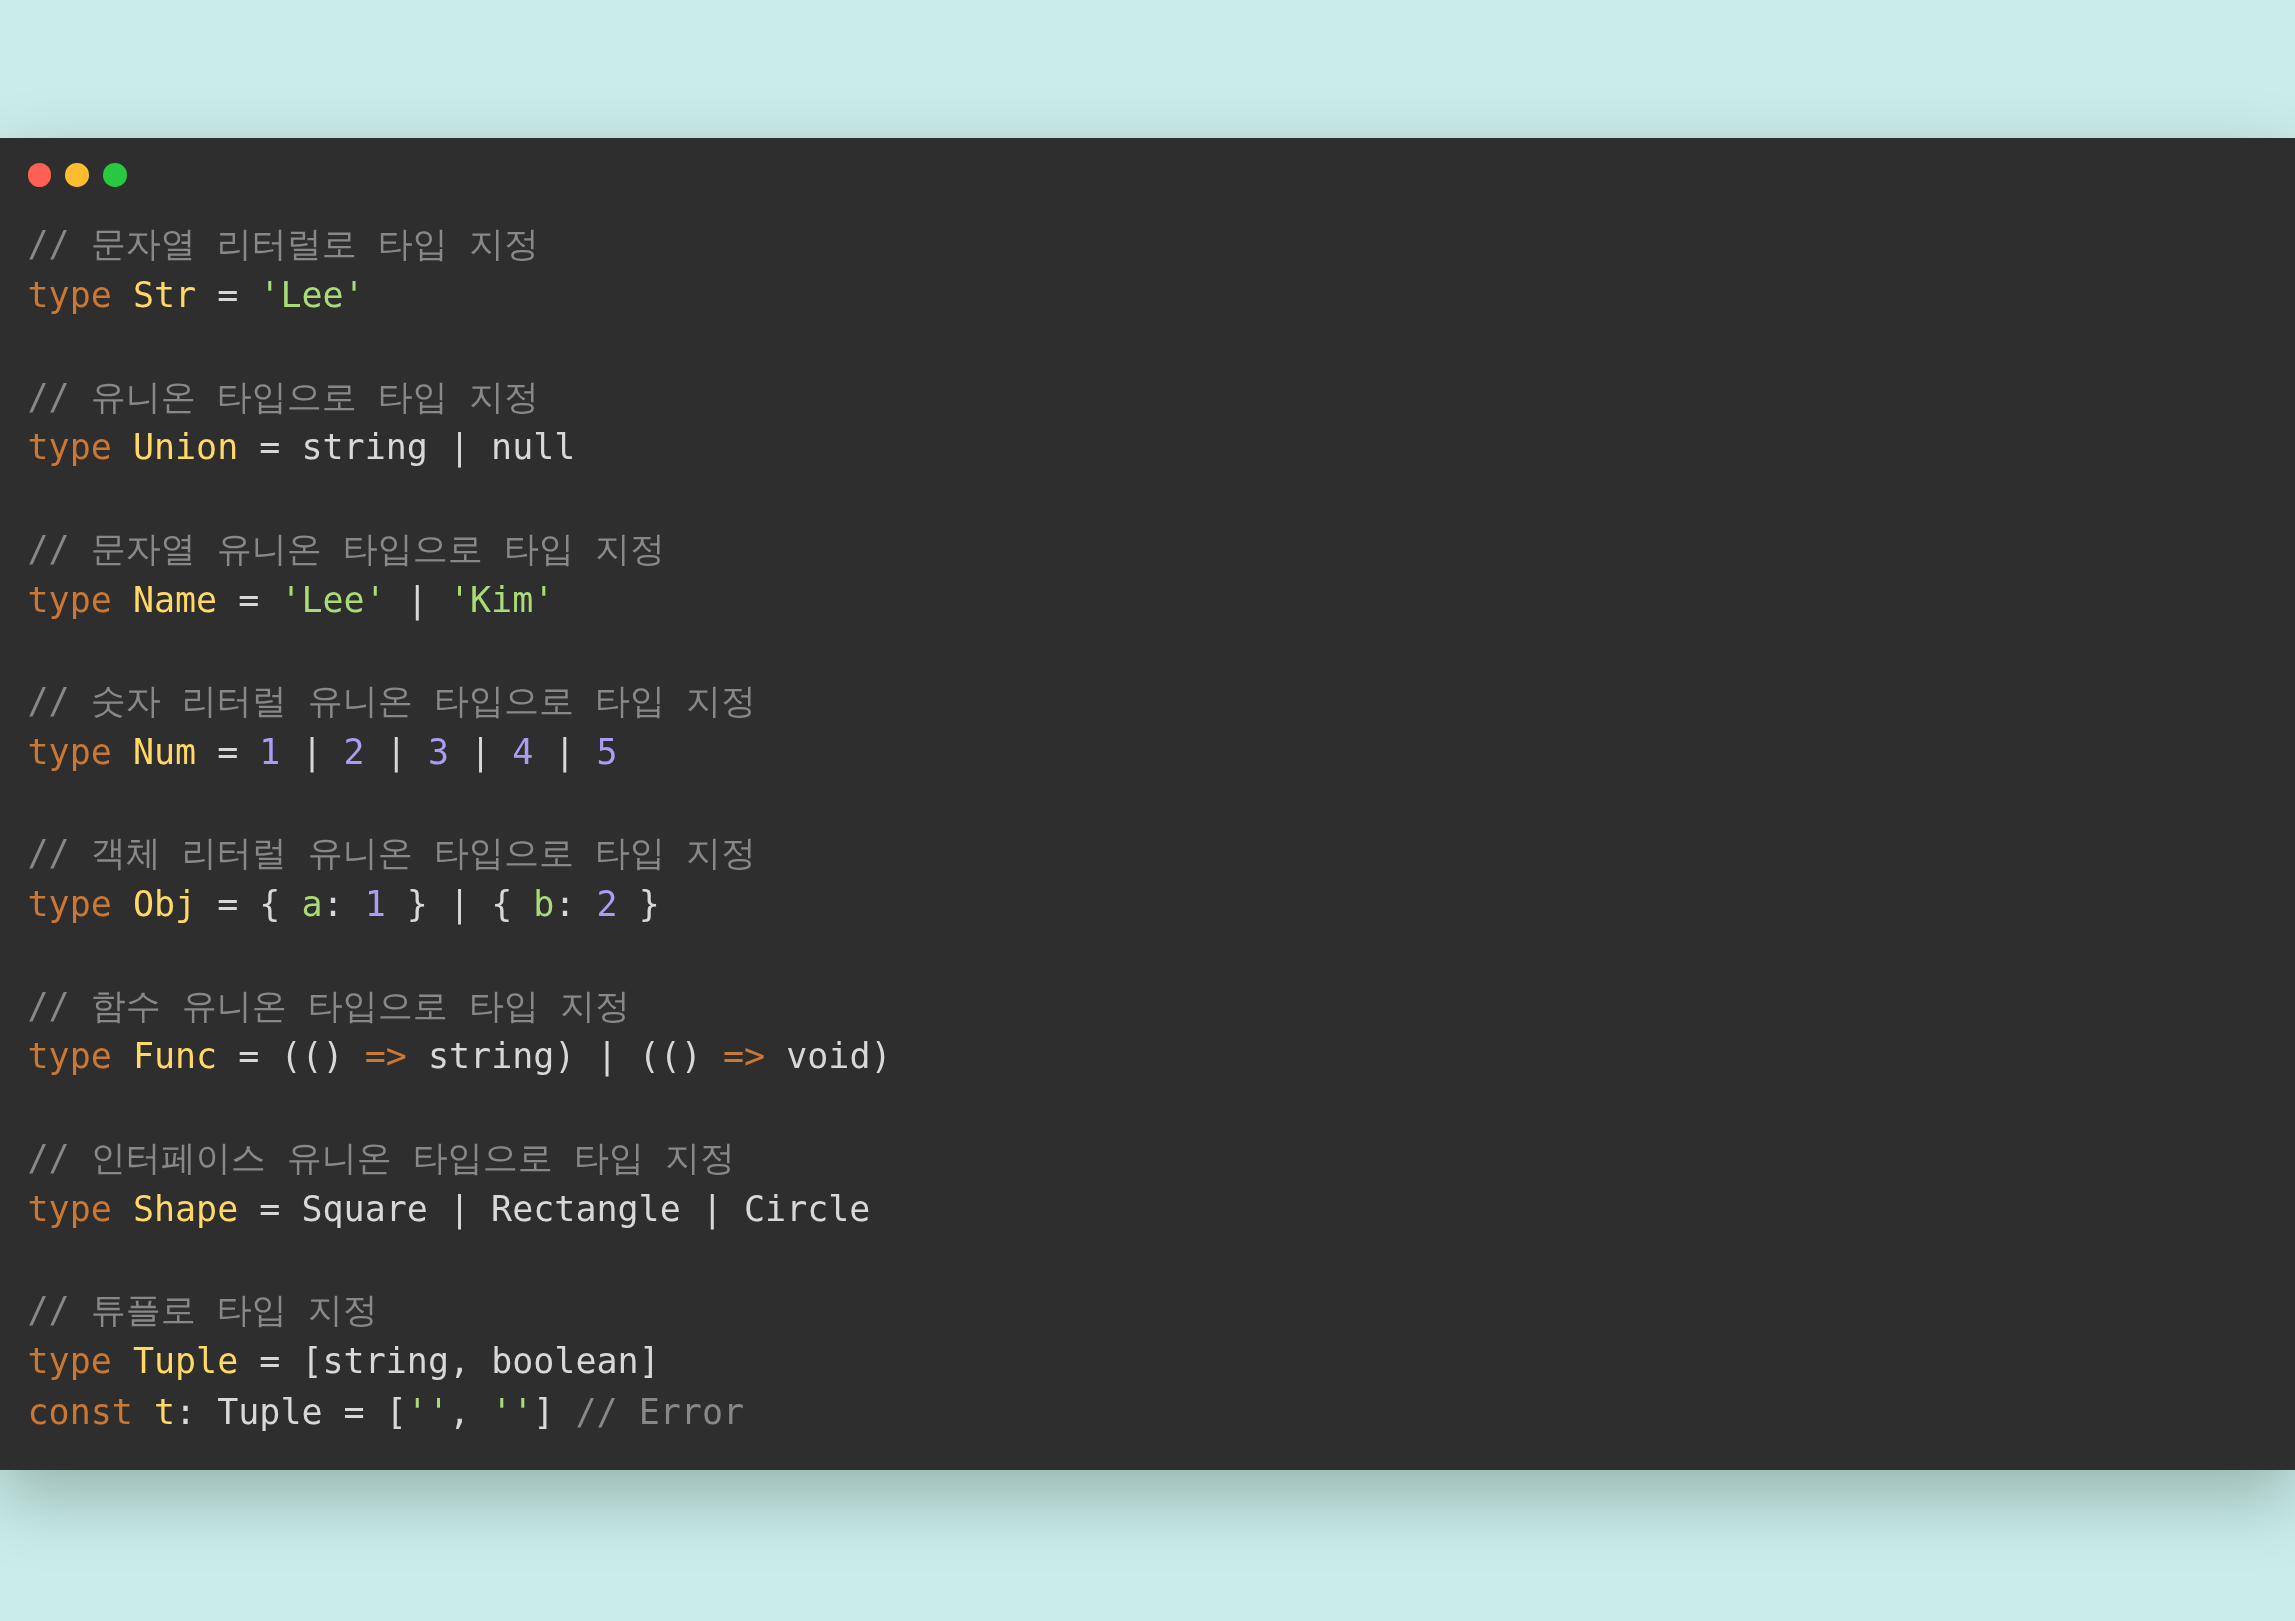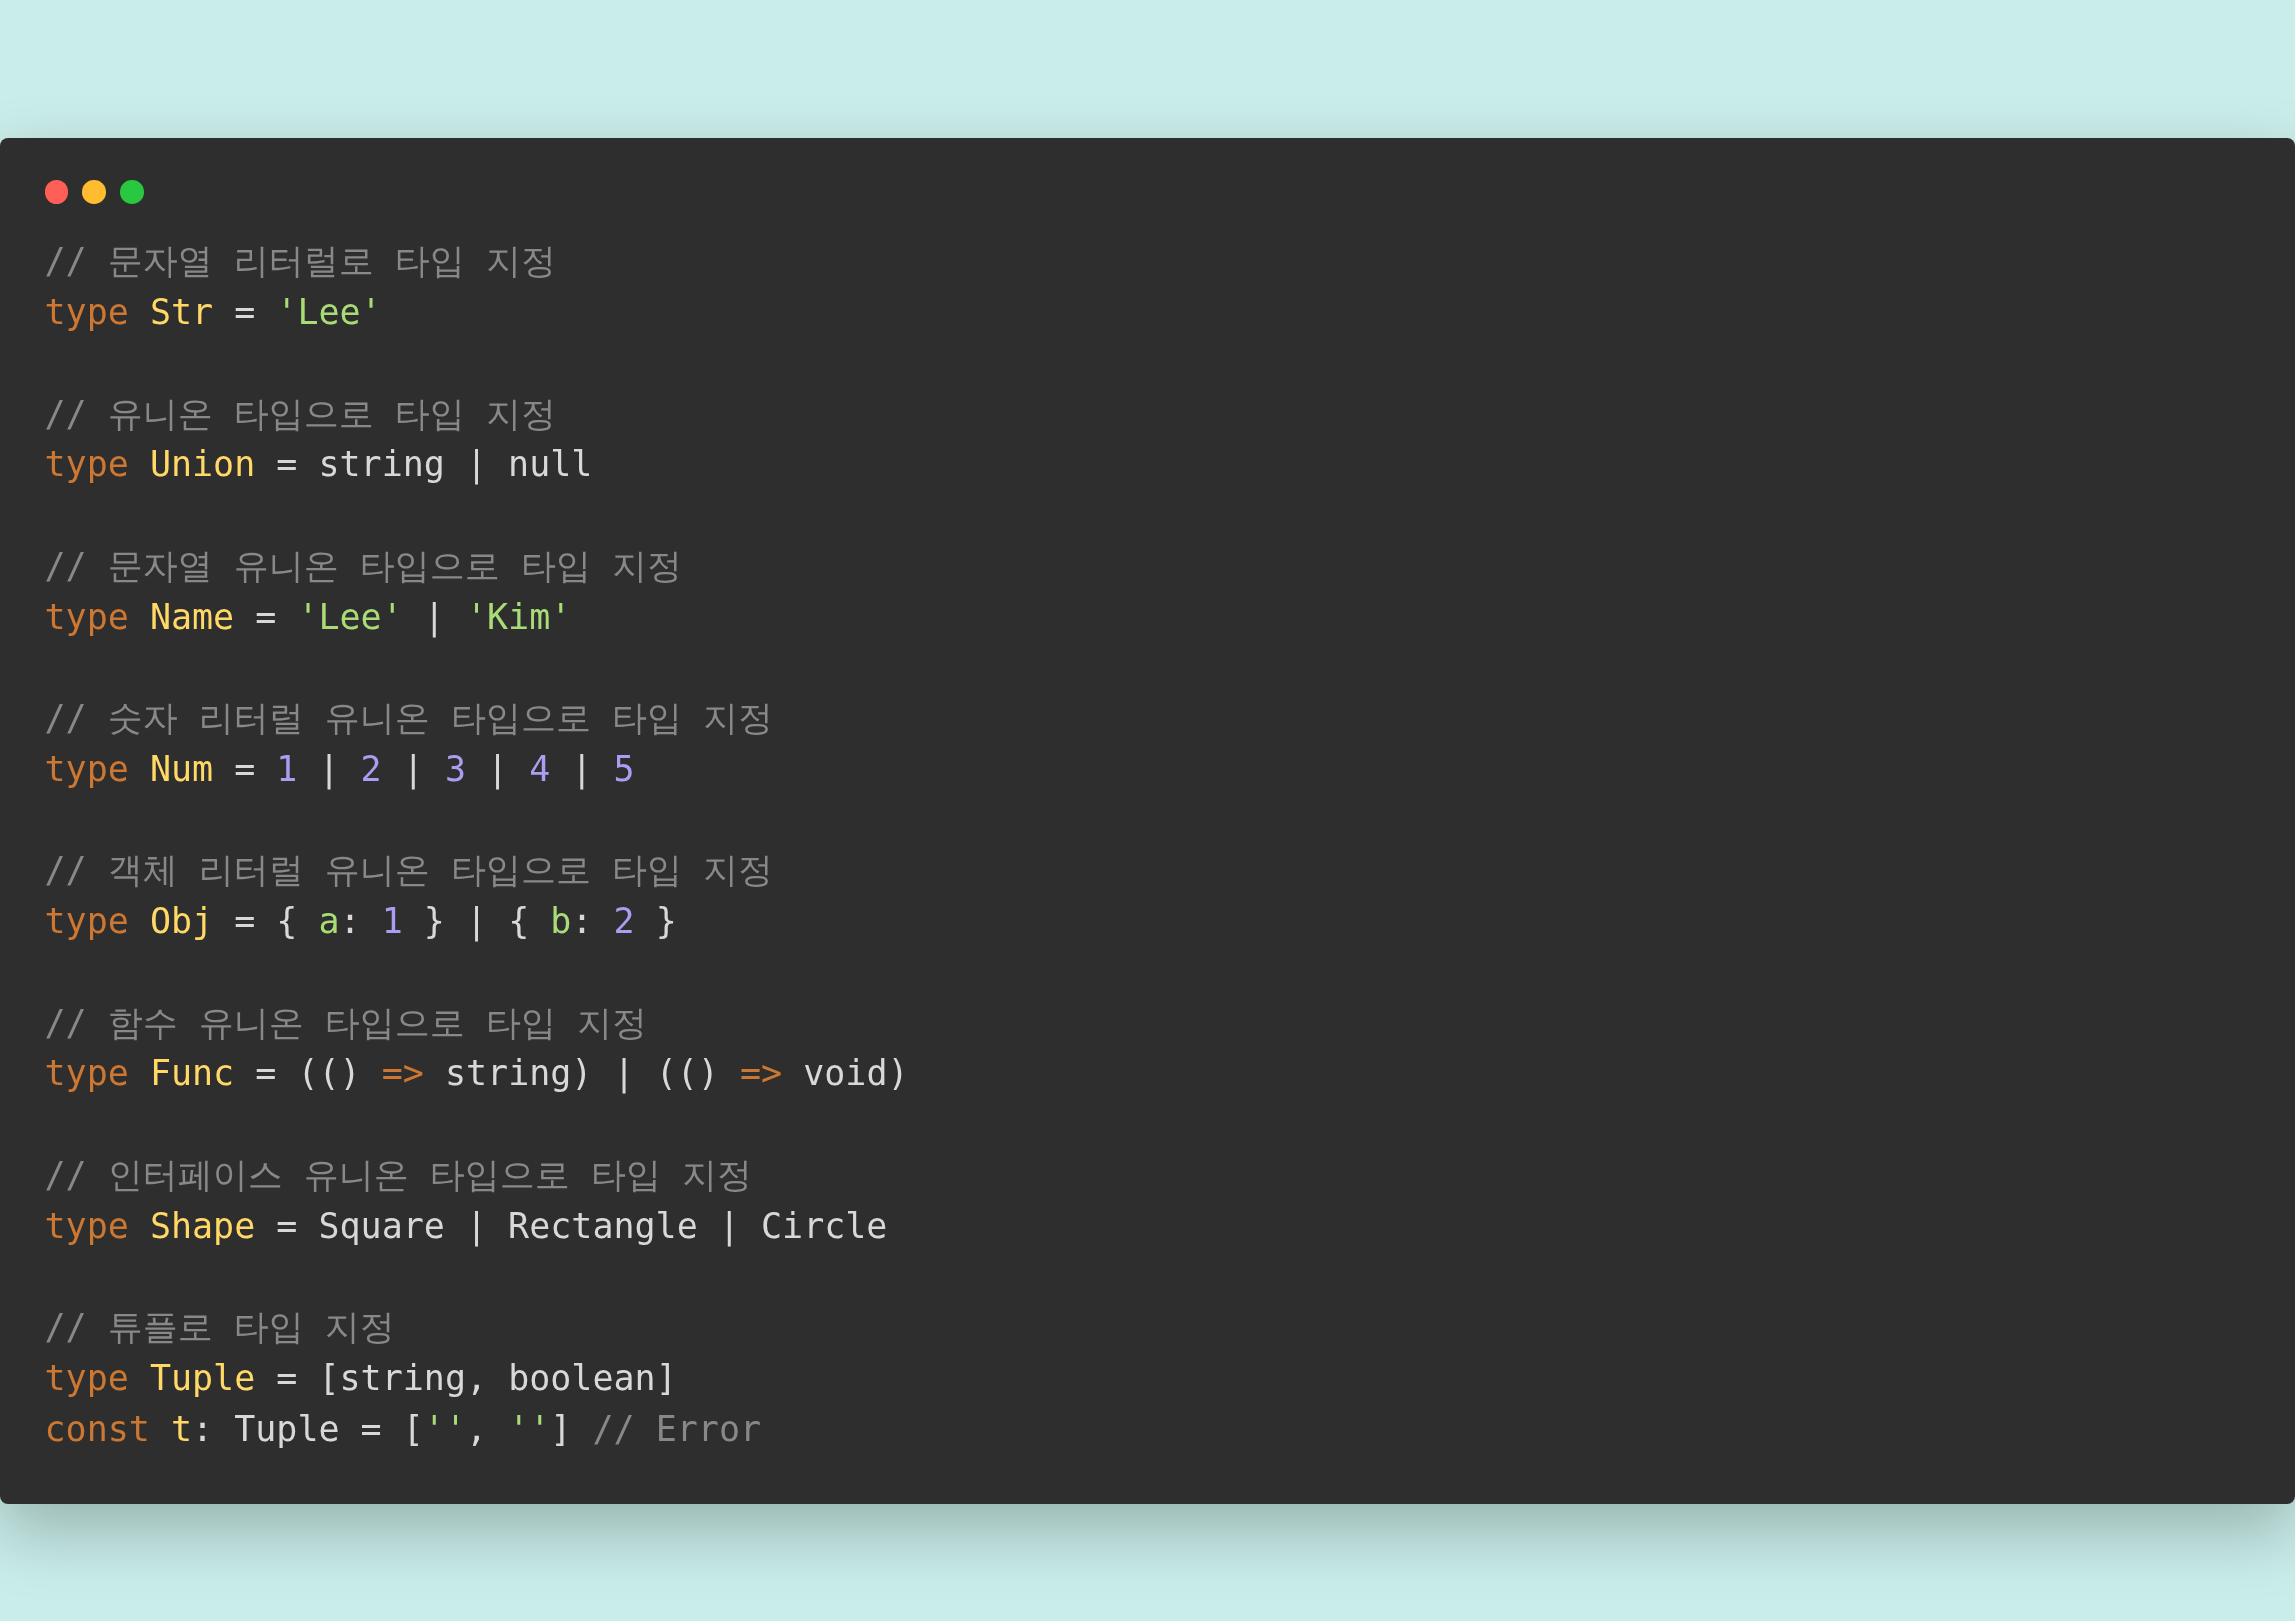--- a/index.html
+++ b/index.html
@@ -9,23 +9,23 @@
     height: 1621px;
     display: flex;
     justify-content: center;
     align-items: flex-start;
     padding-top: 138px;
     font-family: "SF Mono", "Monaco", "Menlo", "Consolas", "DejaVu Sans Mono", monospace;
   }
   .window {
     width: 2295px;
     background: #2e2e2e;
-    border-radius: 8px;
+    border-radius: 0;
     box-shadow: 0 26px 66px rgba(0,0,0,0.25);
-    padding: 17px;
+    padding: 0;
     overflow: hidden;
   }
   .titlebar {
     display: flex;
     gap: 14.4px;
     padding: 25px 27.5px 13px 27.5px;
   }
   .traffic {
     width: 23.6px;
     height: 23.6px;

